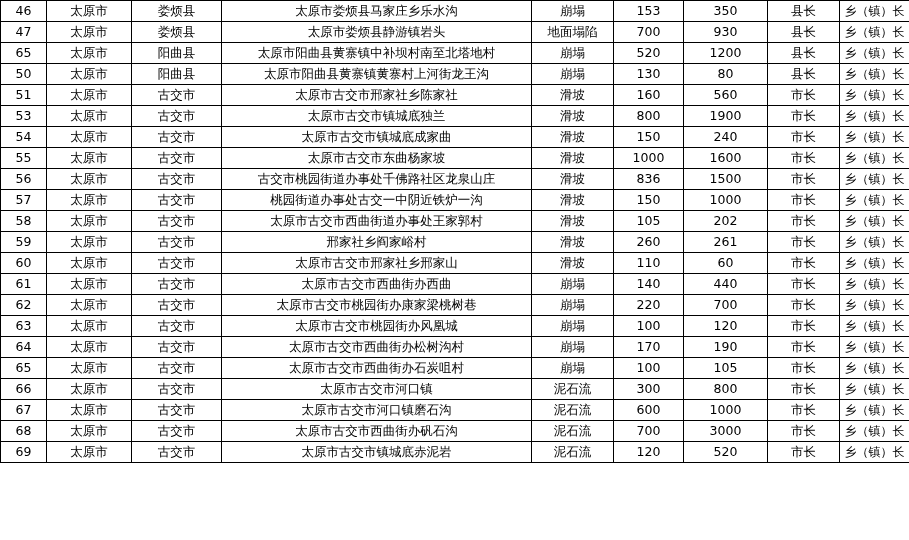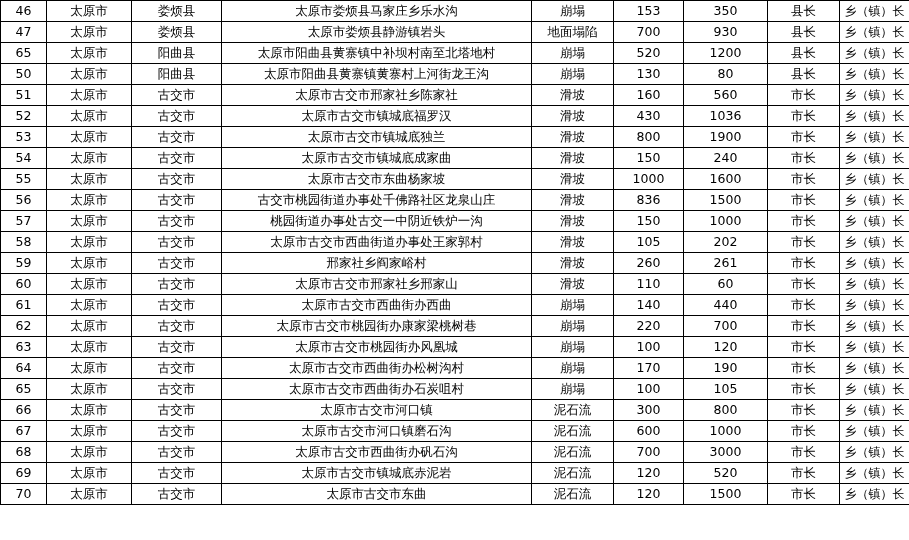--- a/index.html
+++ b/index.html
@@ -107,31 +107,20 @@
           <td class="c-city">太原市</td>
           <td class="c-county">古交市</td>
           <td class="c-name">太原市古交市邢家社乡陈家社</td>
           <td class="c-type">滑坡</td>
           <td class="c-num1">160</td>
           <td class="c-num2">560</td>
           <td class="c-resp">市长</td>
           <td class="c-level"><span class="lvl">乡（镇）长</span></td>
         </tr>
         <tr>
-          <td class="c-idx">52</td>
-          <td class="c-city">太原市</td>
-          <td class="c-county">古交市</td>
-          <td class="c-name">太原市古交市镇城底福罗汉</td>
-          <td class="c-type">滑坡</td>
-          <td class="c-num1">430</td>
-          <td class="c-num2">1036</td>
-          <td class="c-resp">市长</td>
-          <td class="c-level"><span class="lvl">乡（镇）长</span></td>
-        </tr>
-        <tr>
           <td class="c-idx">53</td>
           <td class="c-city">太原市</td>
           <td class="c-county">古交市</td>
           <td class="c-name">太原市古交市镇城底独兰</td>
           <td class="c-type">滑坡</td>
           <td class="c-num1">800</td>
           <td class="c-num2">1900</td>
           <td class="c-resp">市长</td>
           <td class="c-level"><span class="lvl">乡（镇）长</span></td>
         </tr>
@@ -301,29 +290,18 @@
           <td class="c-level"><span class="lvl">乡（镇）长</span></td>
         </tr>
         <tr>
           <td class="c-idx">69</td>
           <td class="c-city">太原市</td>
           <td class="c-county">古交市</td>
           <td class="c-name">太原市古交市镇城底赤泥岩</td>
           <td class="c-type">泥石流</td>
           <td class="c-num1">120</td>
           <td class="c-num2">520</td>
-          <td class="c-resp">市长</td>
-          <td class="c-level"><span class="lvl">乡（镇）长</span></td>
-        </tr>
-        <tr>
-          <td class="c-idx">70</td>
-          <td class="c-city">太原市</td>
-          <td class="c-county">古交市</td>
-          <td class="c-name">太原市古交市东曲</td>
-          <td class="c-type">泥石流</td>
-          <td class="c-num1">120</td>
-          <td class="c-num2">1500</td>
           <td class="c-resp">市长</td>
           <td class="c-level"><span class="lvl">乡（镇）长</span></td>
         </tr>
       </tbody>
   </table>
 </div>
 
 </body></html>

